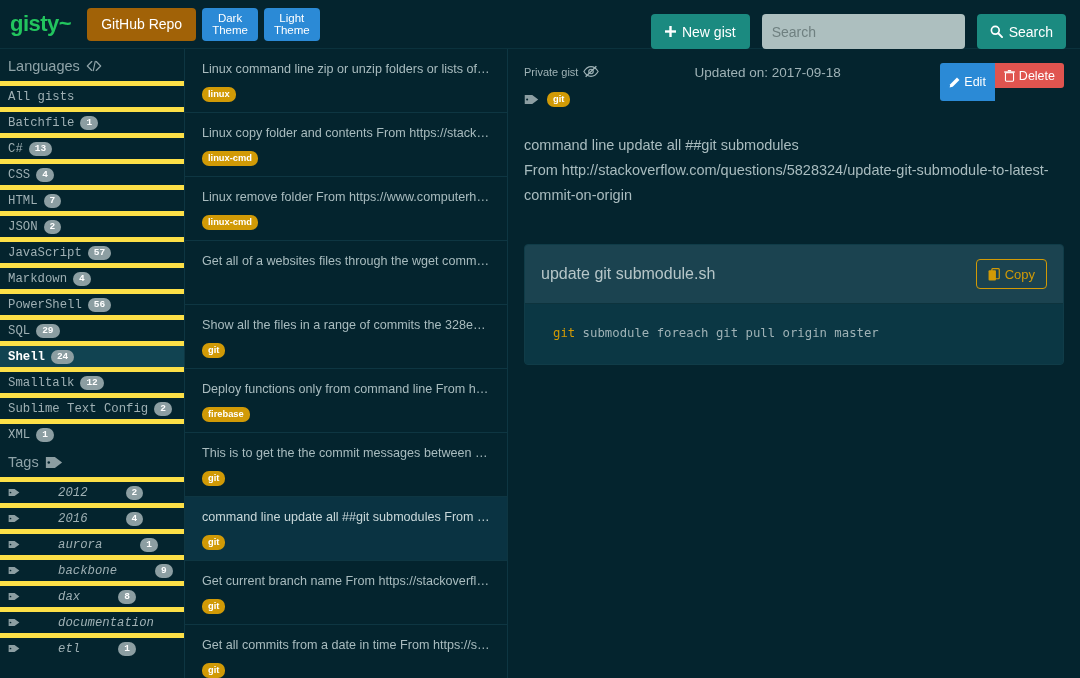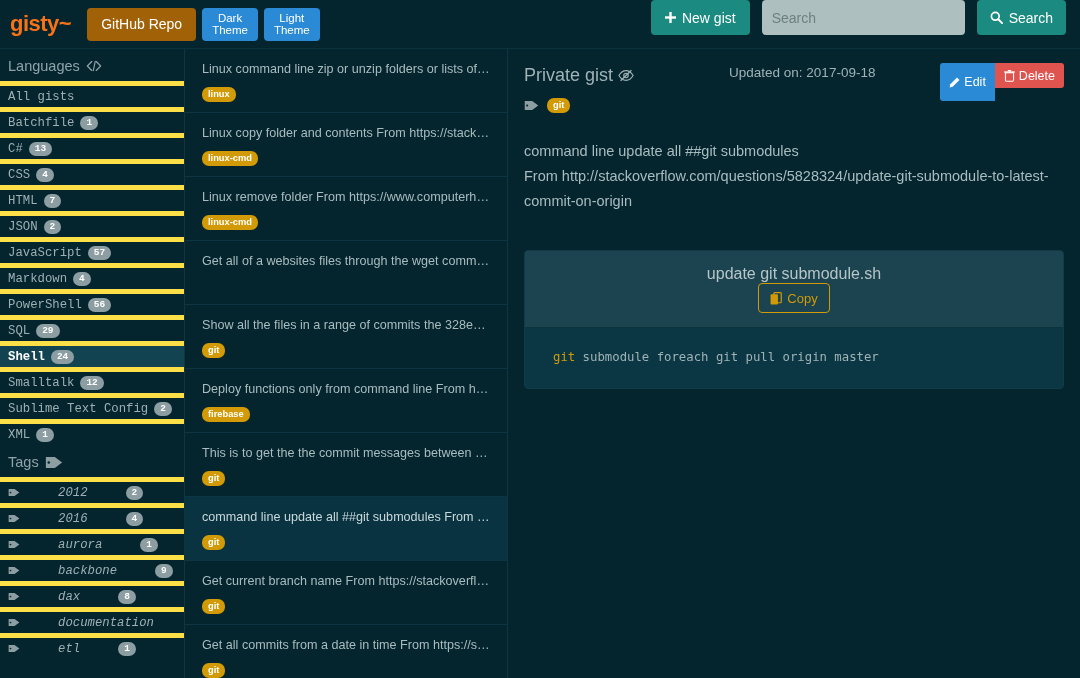--- a/index.html
+++ b/index.html
@@ -14,41 +14,41 @@
   
   .topbar {
     height: 49px; min-height: 49px;
     background: #04242e;
     display: flex; align-items: center;
     padding: 0 14px 0 10px;
     border-bottom: 1px solid #0b323d;
     position: relative;
   }
   .logo {
-    color: #f97316; font-size: 22px; font-weight: bold;
+    color: #22c55e; font-size: 22px; font-weight: bold;
     letter-spacing: -0.5px; margin-right: 16px; line-height: 1;
   }
   .btn {
     border: none; border-radius: 4px; cursor: pointer;
     font-family: "Liberation Sans", sans-serif;
     color: #fff; display: inline-flex; align-items: center;
     justify-content: center; text-align: center;
   }
   .btn-repo {
     background: #a16207; font-size: 14px; height: 33px;
     padding: 0 14px; margin-right: 6px;
   }
   .btn-theme {
     background: #2b8ad6; font-size: 11.5px; height: 33px;
     padding: 0 10px; margin-right: 6px; line-height: 12px;
     flex-direction: column;
   }
   .topbar-right {
     position: absolute; right: 14px; top: 0; height: 49px;
-    display: flex; align-items: flex-start;
+    display: flex; align-items: flex-end;
   }
   .btn-new {
     background: #1b8a80; font-size: 14px; height: 35px;
     padding: 0 14px; margin-right: 12px; gap: 6px;
   }
   .search-input {
     width: 203px; height: 35px; border: none; border-radius: 4px;
     background: #adbfbf; color: #5d6e6e; font-size: 14px;
     padding: 0 10px; font-family: "Liberation Sans", sans-serif;
     outline: none;
@@ -102,21 +102,21 @@
   .gist-row.selected .gist-title { color: #c9d8da; }
   .pill {
     display: inline-block; background: #d19a06; color: #fff;
     font-size: 9.3px; font-weight: bold; border-radius: 7px;
     padding: 2px 6px 2px 6px; line-height: 11px;
   }
 
   
   .detail { flex: 1; background: #04242e; padding: 16px 16px 0 16px; overflow: hidden; }
   .detail-head { display: flex; align-items: flex-start; position: relative; }
-  .priv { color: #9fb2b6; font-size: 18px; display: flex; align-items: center; gap: 5px; }
+  .priv { color: #9fb2b6; font-size: 11px; display: flex; align-items: center; gap: 5px; }
   .updated { color: #9fb2b6; font-size: 13.5px; margin-left: 95px; text-align: center; }
   .action-grp { position: absolute; right: 0; top: -2px; display: flex; }
   .btn-edit {
     background: #2b8ad6; font-size: 12.5px; height: 38px; padding: 0 9px;
     border-radius: 3px 0 0 3px; gap: 4px;
   }
   .btn-delete {
     background: #e0544f; font-size: 12.5px; height: 25px; padding: 0 9px;
     border-radius: 0 3px 3px 0; gap: 4px;
   }
@@ -128,21 +128,20 @@
 
   
   .filecard {
     margin-top: 36px; border: 1px solid #103c48;
     border-radius: 4px; overflow: hidden; background: #0a3845;
   }
   .file-head {
     background: #1b4350; padding: 14px 16px; display: flex;
     align-items: center; justify-content: space-between;
     border-bottom: 1px solid #0d333d;
-    flex-direction: column;
   }
   .file-name { color: #b6c6c8; font-size: 16px; }
   .btn-copy {
     background: transparent; border: 1px solid #d19a06; color: #d19a06;
     font-size: 13px; height: 30px; padding: 0 11px; border-radius: 4px;
     gap: 5px;
   }
   .file-body { background: #0b3744; padding: 22px 20px 24px 28px; }
   .code {
     font-family: "DejaVu Sans Mono", monospace; font-size: 12.3px;

